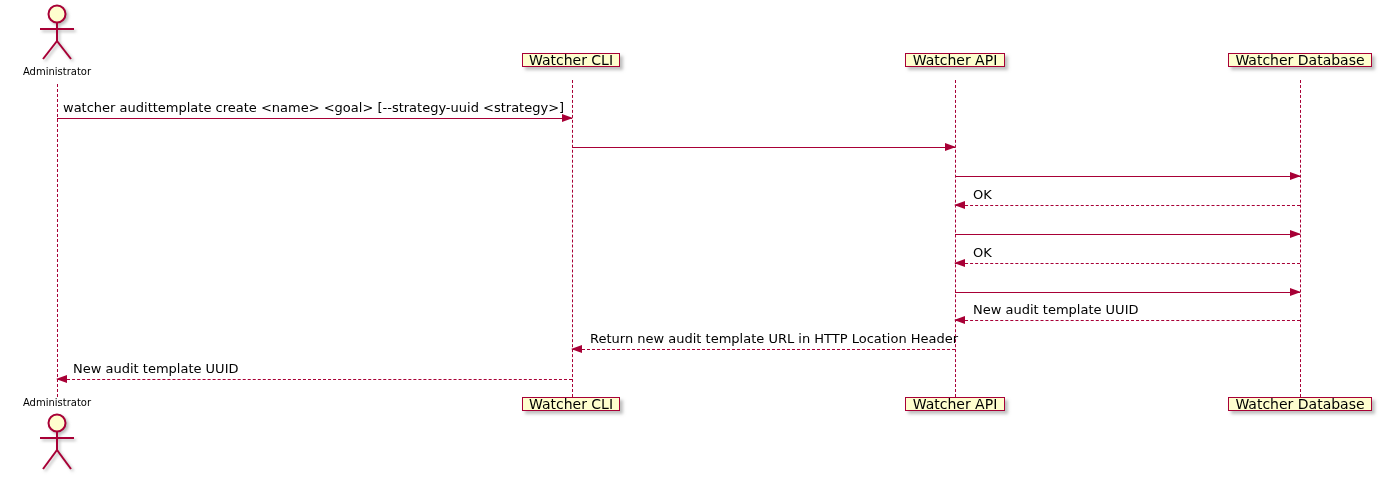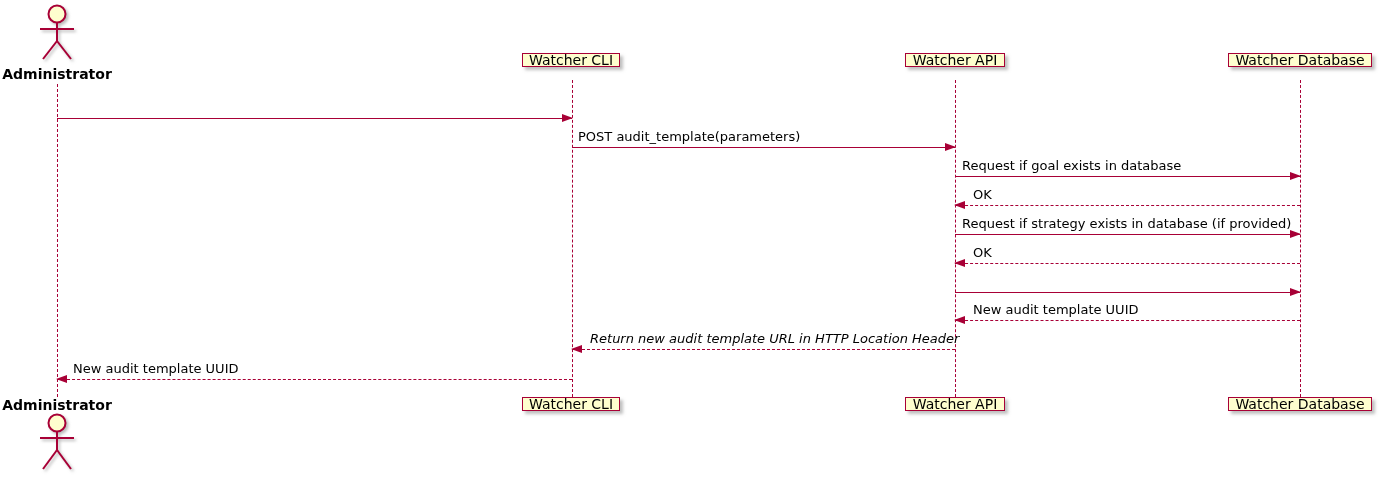--- a/index.html
+++ b/index.html
@@ -48,24 +48,23 @@
     border-bottom:4px solid transparent;
   }
   .msg-label {
     position:absolute;
     font-size:13px;
     white-space:nowrap;
     line-height:16px;
   }
   .actor-label {
     position:absolute;
-    font-size:14px;
+    font-size:10px;
     white-space:nowrap;
     transform:translateX(-50%);
-    font-weight:bold;
   }
   .actor-figure { position:absolute; filter:drop-shadow(2.5px 2.5px 1.5px rgba(140,140,140,0.6)); }
 </style>
 </head>
 <body>
 
 <div id="canvas">
 
   <svg class="actor-figure" style="left:34px; top:3px;" width="46" height="62" viewBox="0 0 46 62">
     <circle cx="23" cy="11" r="8.5" fill="#FEFECE" stroke="#A80036" stroke-width="2"></circle>
@@ -84,43 +83,41 @@
   <div class="pbox" style="left:522px;  top:53px; width:98px;">
       <span>Watcher CLI</span>
     </div>
   <div class="pbox" style="left:905px;  top:53px; width:100px;">
       <span>Watcher API</span>
     </div>
   <div class="pbox" style="left:1228px; top:53px; width:144px;">
       <span>Watcher Database</span>
     </div>
 
+  <div class="msg-label" style="left:63px; top:100px;">watcher audittemplate create &lt;name&gt; &lt;goal&gt; [--strategy-uuid &lt;strategy&gt;]</div>
   <div class="msg-line solid to-right" style="left:57px; top:118px; width:515px;"></div>
 
-  <div class="msg-label" style="left:578px; top:129px;">POST audit_template(parameters)</div>
   <div class="msg-line solid to-right" style="left:572px; top:147px; width:383px;"></div>
 
-  <div class="msg-label" style="left:962px; top:158px;">Request if goal exists in database</div>
   <div class="msg-line solid to-right" style="left:955px; top:176px; width:345px;"></div>
 
   <div class="msg-label" style="left:973px; top:187px;">OK</div>
   <div class="msg-line dashed to-left" style="left:955px; top:205px; width:345px;"></div>
 
-  <div class="msg-label" style="left:962px; top:216px;">Request if strategy exists in database (if provided)</div>
   <div class="msg-line solid to-right" style="left:955px; top:234px; width:345px;"></div>
 
   <div class="msg-label" style="left:973px; top:245px;">OK</div>
   <div class="msg-line dashed to-left" style="left:955px; top:263px; width:345px;"></div>
 
   <div class="msg-line solid to-right" style="left:955px; top:292px; width:345px;"></div>
 
   <div class="msg-label" style="left:973px; top:302px;">New audit template UUID</div>
   <div class="msg-line dashed to-left" style="left:955px; top:320px; width:345px;"></div>
 
-  <div class="msg-label" style="left:590px; top:331px;font-style:italic;">Return new audit template URL in HTTP Location Header</div>
+  <div class="msg-label" style="left:590px; top:331px;">Return new audit template URL in HTTP Location Header</div>
   <div class="msg-line dashed to-left" style="left:572px; top:349px; width:383px;"></div>
 
   <div class="msg-label" style="left:73px; top:361px;">New audit template UUID</div>
   <div class="msg-line dashed to-left" style="left:57px; top:379px; width:515px;"></div>
 
   <div class="pbox" style="left:522px;  top:397px; width:98px;">
       <span>Watcher CLI</span>
     </div>
   <div class="pbox" style="left:905px;  top:397px; width:100px;">
       <span>Watcher API</span>

